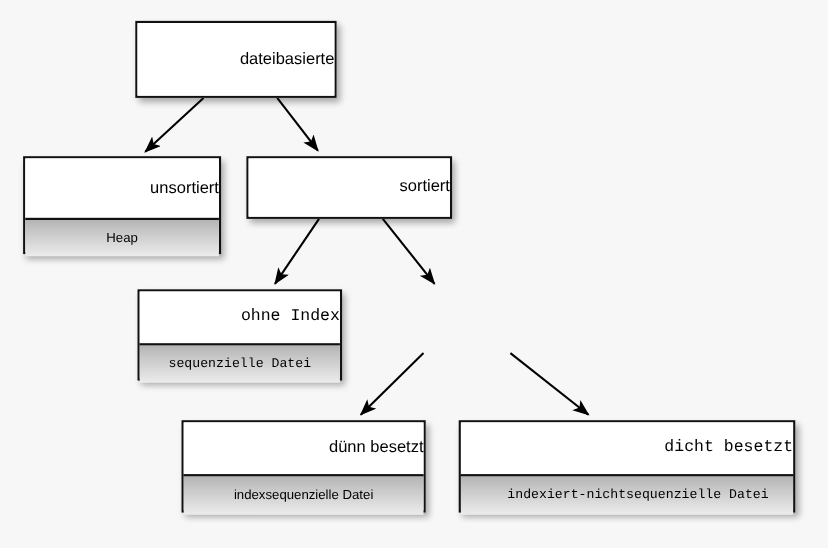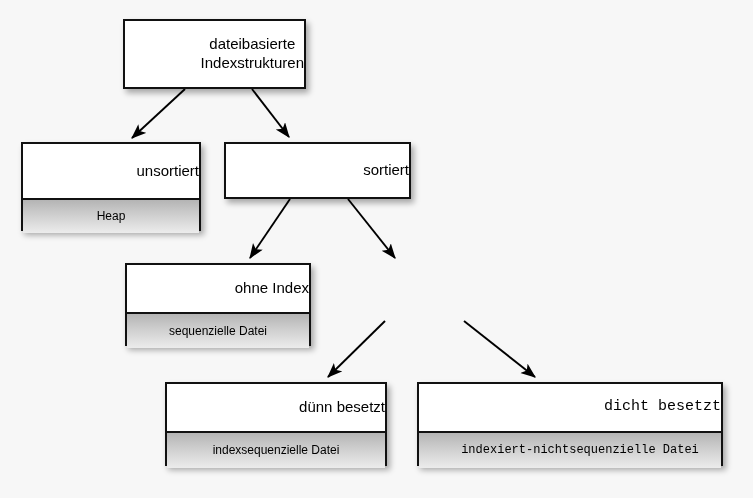--- a/index.html
+++ b/index.html
@@ -64,21 +64,21 @@
   #node-root        { left: 123px; top: 19px;  width: 183px; height: 70px; }
   #node-root .node-title { height: 100%; }
 
   #node-unsortiert  { left: 21px;  top: 142px; width: 180px; height: 89px; }
   #node-unsortiert .node-title { height: 54px; }
   #node-unsortiert .node-sub   { height: 35px; }
 
   #node-sortiert    { left: 224px; top: 142px; width: 187px; height: 57px; }
   #node-sortiert .node-title { height: 100%; }
 
-  #node-ohne-index  { left: 125px; top: 263px; width: 186px; height: 83px; }
+  #node-ohne-index  { left: 125px; top: 263px; width: 186px; height: 83px; font-family: Liberation Mono, monospace; }
   #node-ohne-index .node-title { height: 47px; }
   #node-ohne-index .node-sub   { height: 36px; }
 
   #node-mit-index   { left: 331px; top: 263px; width: 180px; height: 58px; }
   #node-mit-index .node-title { height: 100%; }
 
   #node-duenn       { left: 165px; top: 382px; width: 222px; height: 84px; }
   #node-duenn .node-title { height: 47px; }
   #node-duenn .node-sub   { height: 37px; }
 
@@ -108,21 +108,20 @@
 
     <line x1="385" y1="321" x2="328" y2="377" stroke="#000000" stroke-width="1.9" marker-end="url(#arrowhead)"></line>
 
     <line x1="464" y1="321" x2="535" y2="377" stroke="#000000" stroke-width="1.9" marker-end="url(#arrowhead)"></line>
   </svg>
 
   <div class="node" id="node-root">
     <div class="node-title">
       <span>
         <span>dateibasierte</span><br>
-        <span>Indexstrukturen</span>
       </span>
     </div>
   </div>
 
   <div class="node" id="node-unsortiert">
     <div class="node-title">unsortiert</div>
     <div class="node-sub">Heap</div>
   </div>
 
   <div class="node" id="node-sortiert">

